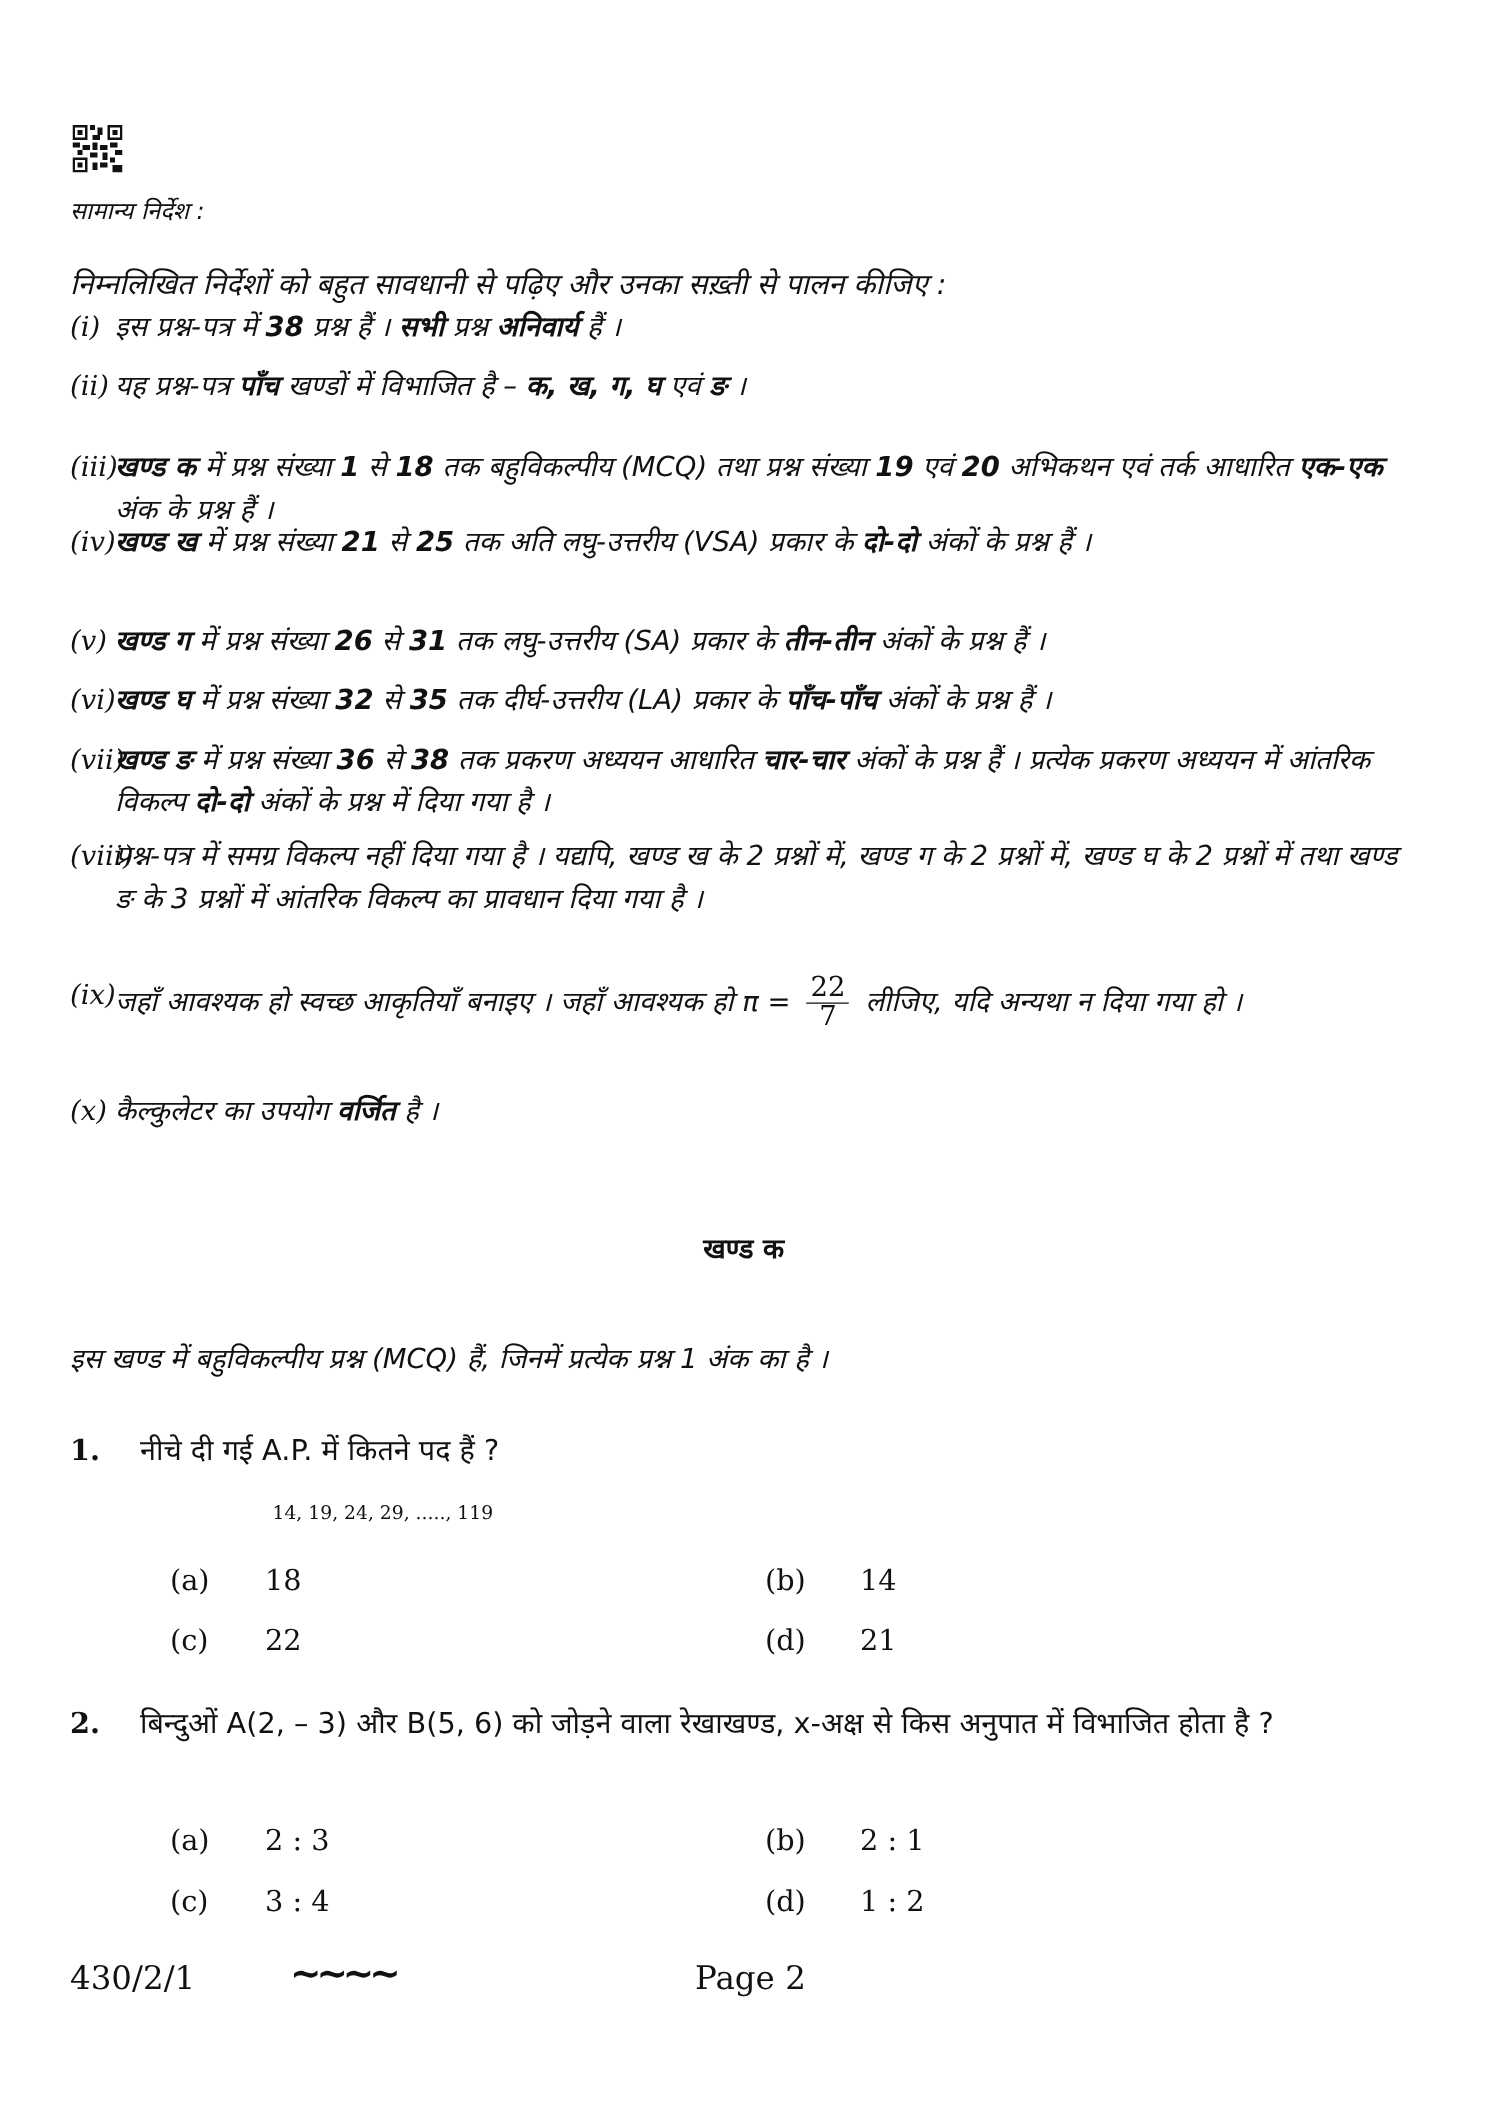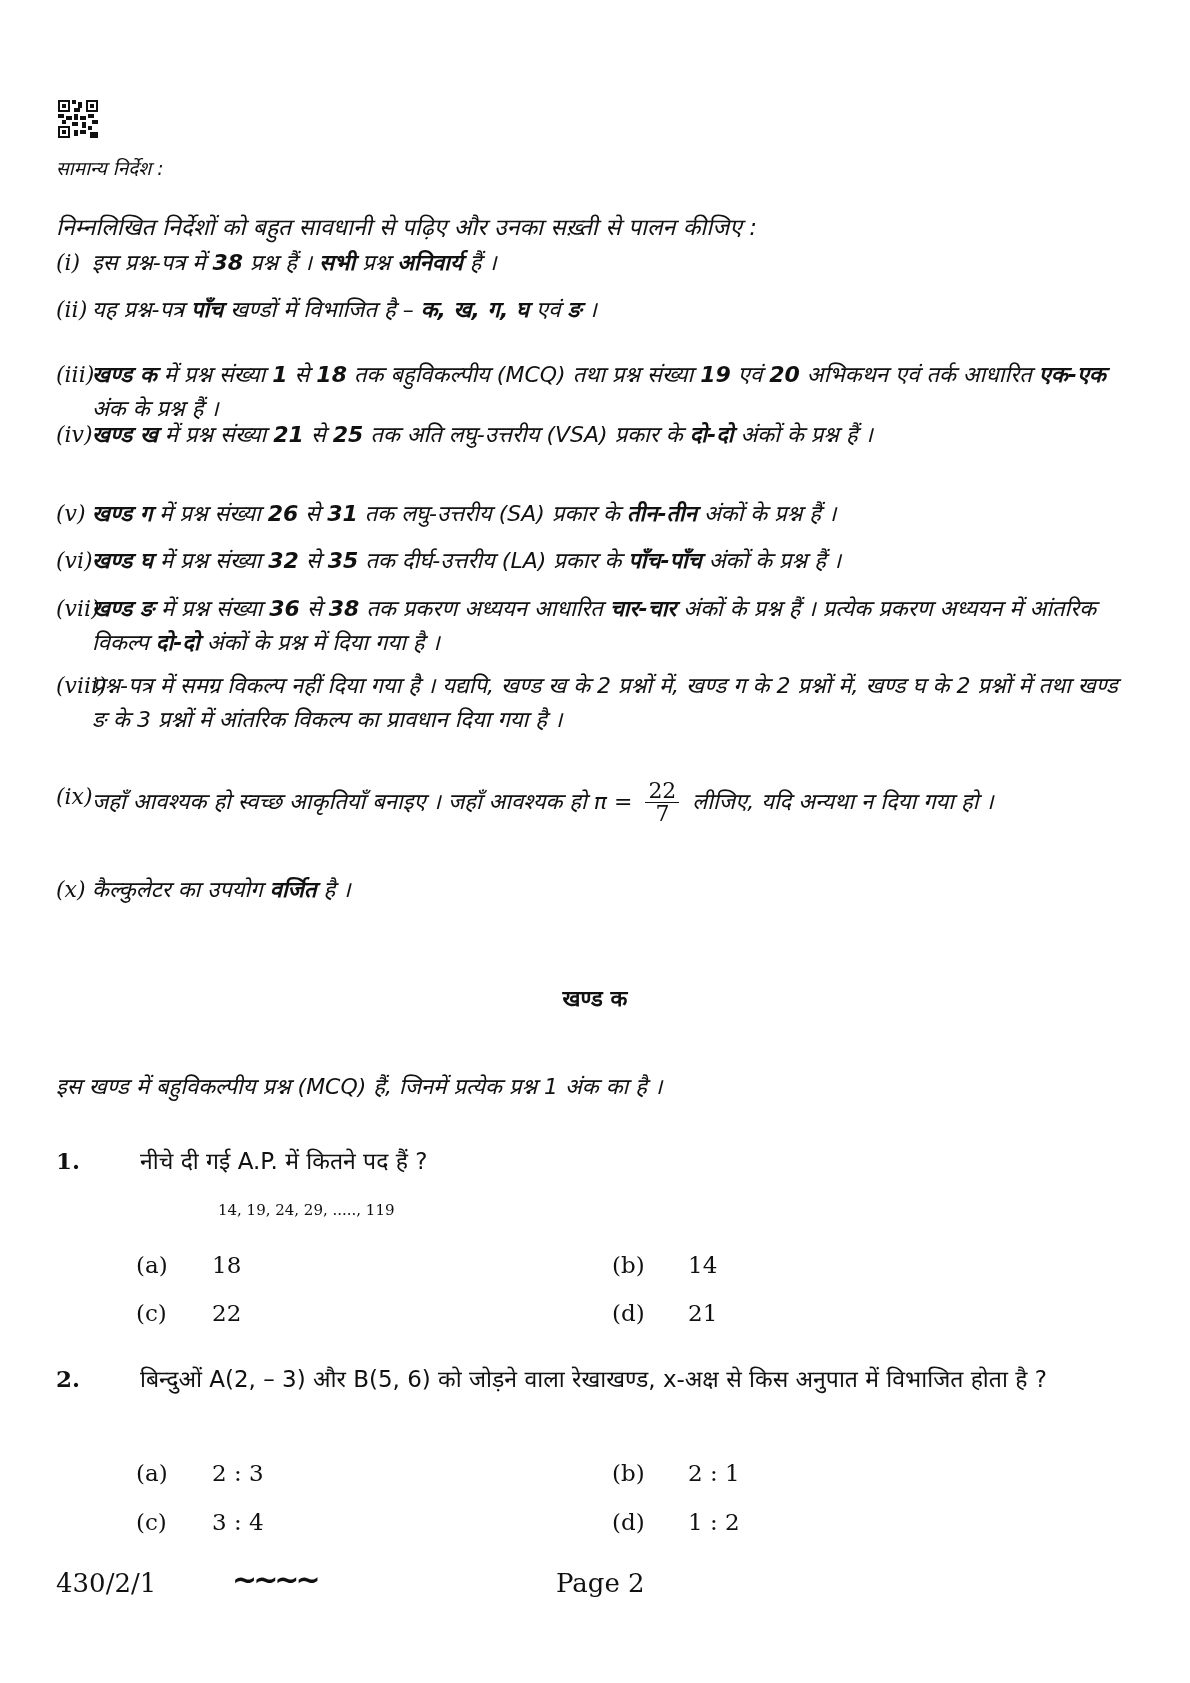--- a/index.html
+++ b/index.html
@@ -12,21 +12,21 @@
   .instr .num { position:absolute; left:0; top:0; font-family:"DejaVu Serif", serif; font-style:italic; }
   .instr .txt { margin-left:36px; display:block; }
   .instr b { font-weight:bold; }
   .frac { display:inline-block; vertical-align:middle; text-align:center; font-style:normal; font-family:"DejaVu Serif", serif; line-height:22px; margin:0 6px; }
   .frac .top { display:block; border-bottom:1.5px solid #111; padding:0 3px; }
   .frac .bot { display:block; }
   .section-title { position:absolute; left:0; width:1190px; top:982px; text-align:center; font-size:22px; font-weight:bold; font-family:"DejaVu Sans", sans-serif; }
   .section-intro { position:absolute; left:56px; top:1070px; font-size:22px; font-style:italic; font-family:"DejaVu Sans", sans-serif; white-space:nowrap; }
   .q { position:absolute; left:56px; width:1080px; font-size:23px; font-family:"DejaVu Sans", sans-serif; line-height:36px; }
   .q .qnum { position:absolute; left:0; top:0; font-weight:bold; font-family:"DejaVu Serif", serif; }
-  .q .qtxt { margin-left:84px; display:block; }
+  .q .qtxt { margin-left:56px; display:block; }
   .seq { position:absolute; left:218px; font-size:15px; font-family:"DejaVu Serif", serif; }
   .opt { position:absolute; font-size:23px; font-family:"DejaVu Serif", serif; }
   .opt .lbl { display:inline-block; width:76px; }
   .footer { position:absolute; top:1568px; font-size:26px; font-family:"DejaVu Serif", serif; }
   .tilde { position:absolute; left:232px; top:1562px; font-size:30px; font-weight:bold; letter-spacing:-4px; font-family:"DejaVu Sans", sans-serif; }
 </style>
 </head>
 <body>
 
 <div class="qr">

